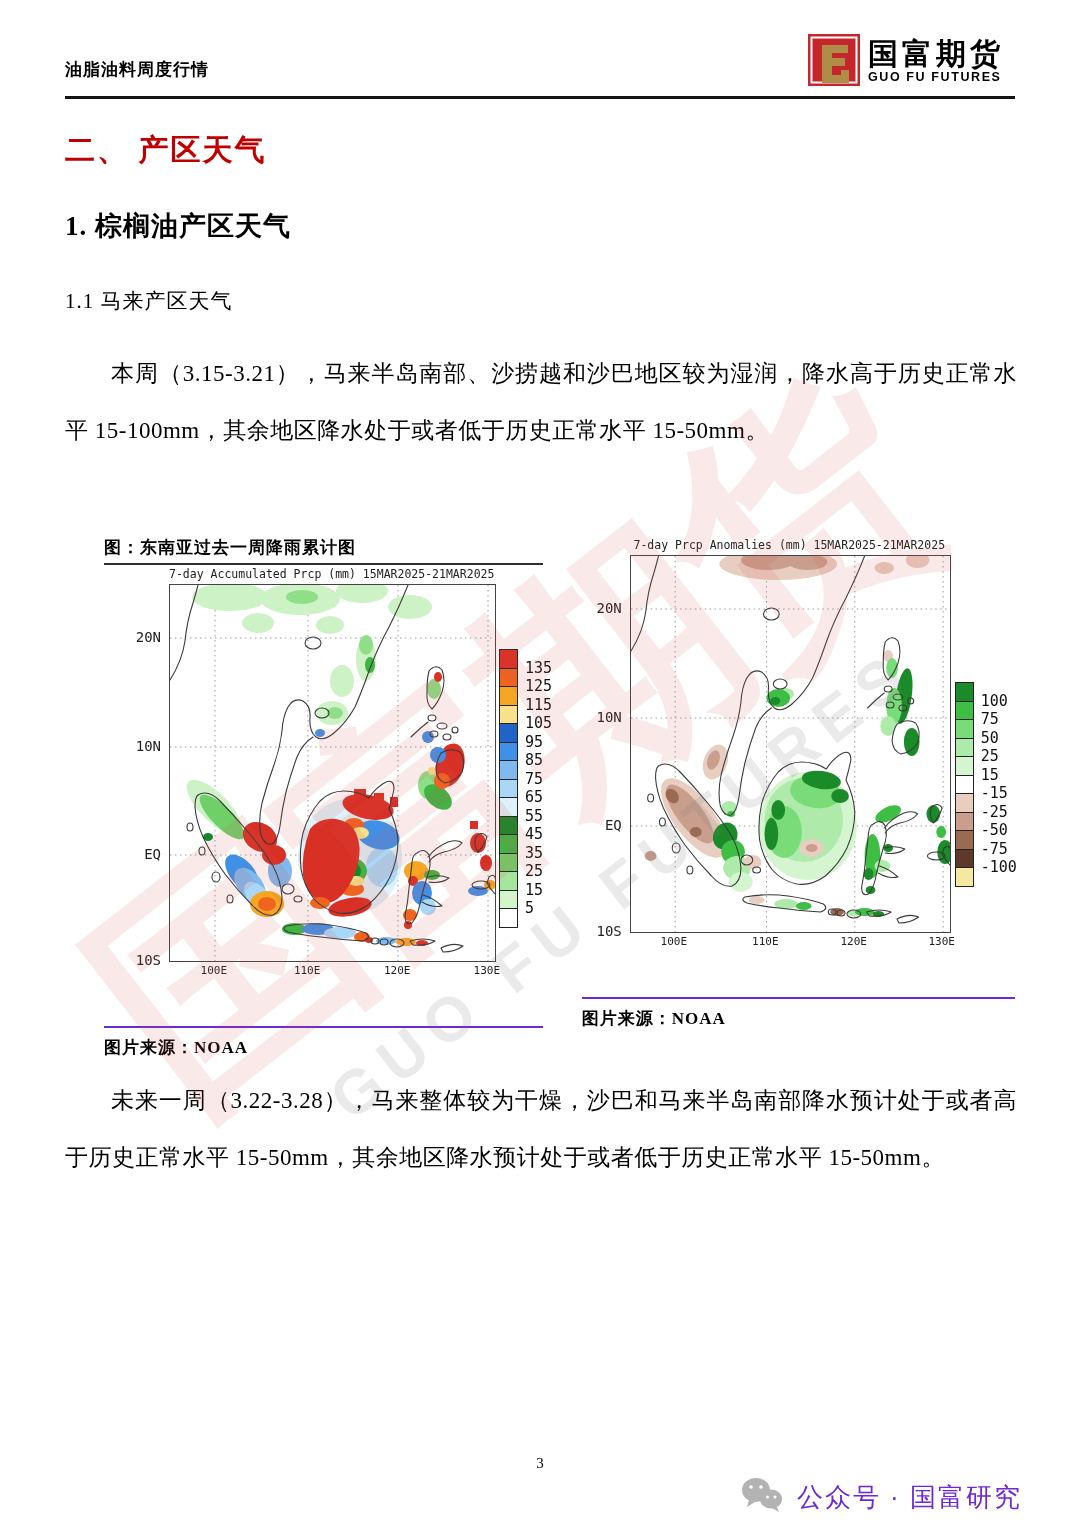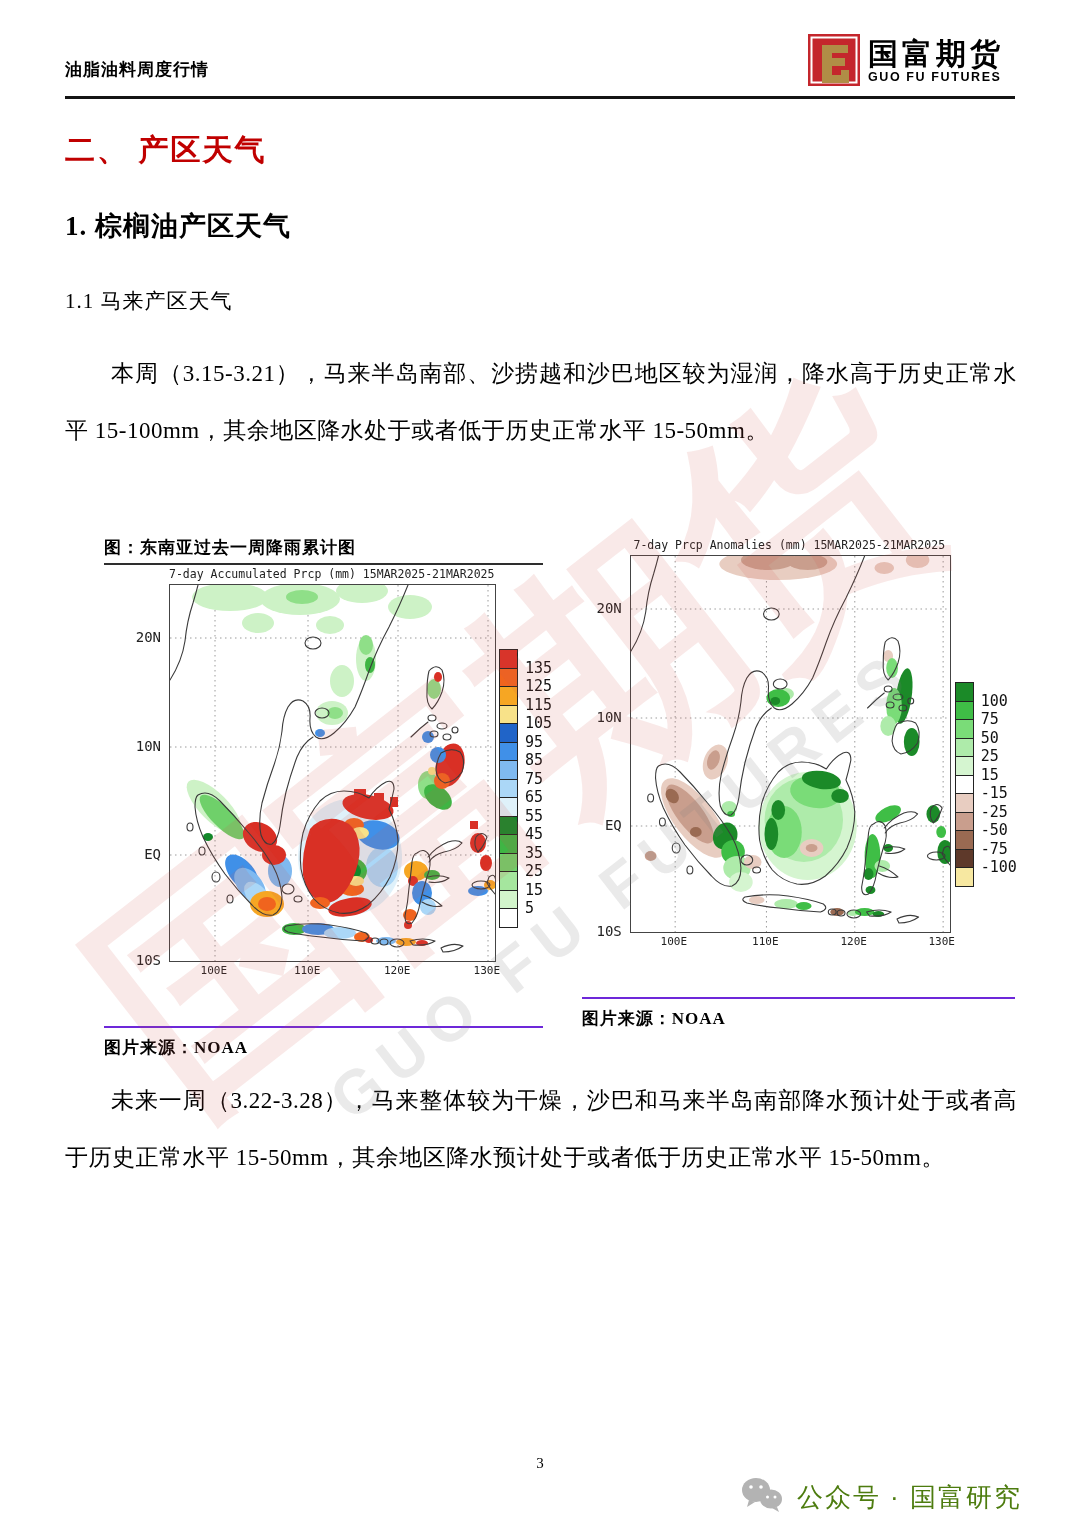--- a/index.html
+++ b/index.html
@@ -68,21 +68,21 @@
   
   .watermark{position:absolute;top:440px;left:0;width:1080px;height:680px;display:flex;
              align-items:center;justify-content:center;pointer-events:none;z-index:6;}
   .wm-inner{transform:rotate(-38deg);text-align:center;}
   .wm-cn{font-size:250px;font-weight:bold;color:rgba(206,88,76,0.13);letter-spacing:-8px;line-height:1;white-space:nowrap;}
   .wm-en{font-size:62px;font-weight:bold;color:rgba(125,125,125,0.16);letter-spacing:12px;margin-top:14px;white-space:nowrap;
          font-family:"Liberation Sans","DejaVu Sans",sans-serif;}
 
   
   .page-num{position:absolute;left:0;top:1455px;width:1080px;text-align:center;font-size:15px;}
-  .wechat{position:absolute;right:58px;top:1476px;display:flex;align-items:center;color:#4d7c0f;}
+  .wechat{position:absolute;right:58px;top:1476px;display:flex;align-items:center;color:#6d28d9;}
   .wechat-label{font-size:26px;letter-spacing:2px;margin-left:12px;
                 font-family:"Liberation Sans","DejaVu Sans",sans-serif;}
 </style>
 </head>
 <body>
 
 <div class="header-left">油脂油料周度行情</div>
 <div class="logo">
   <div class="logo-mark">
     <svg viewBox="0 0 52 52">

